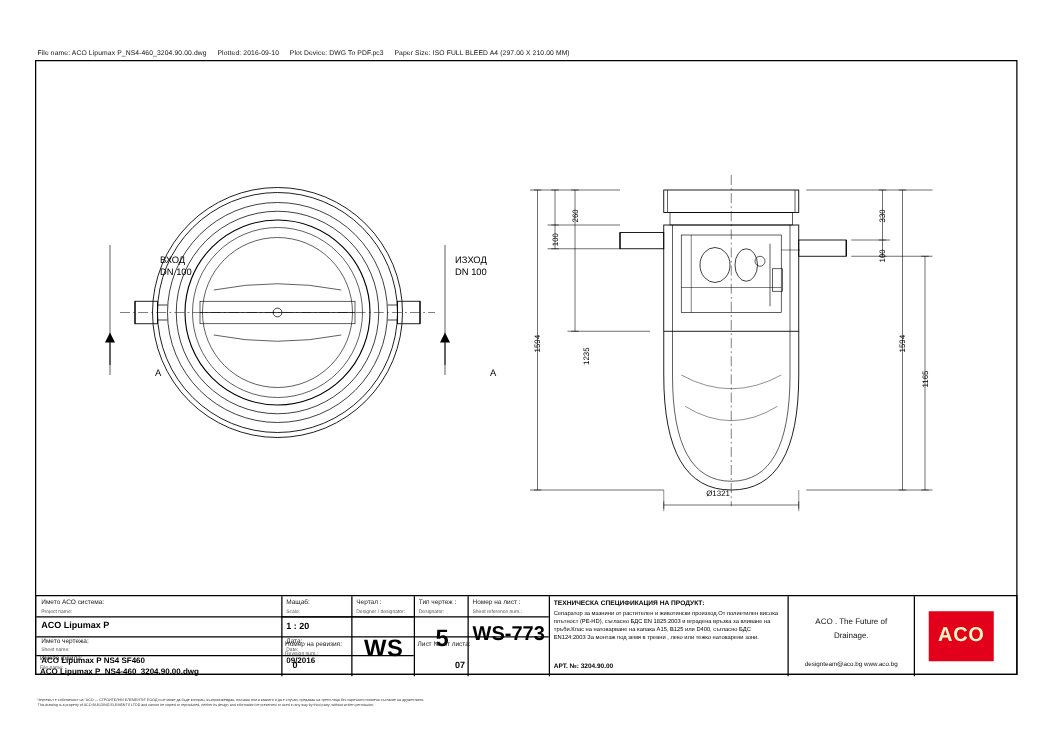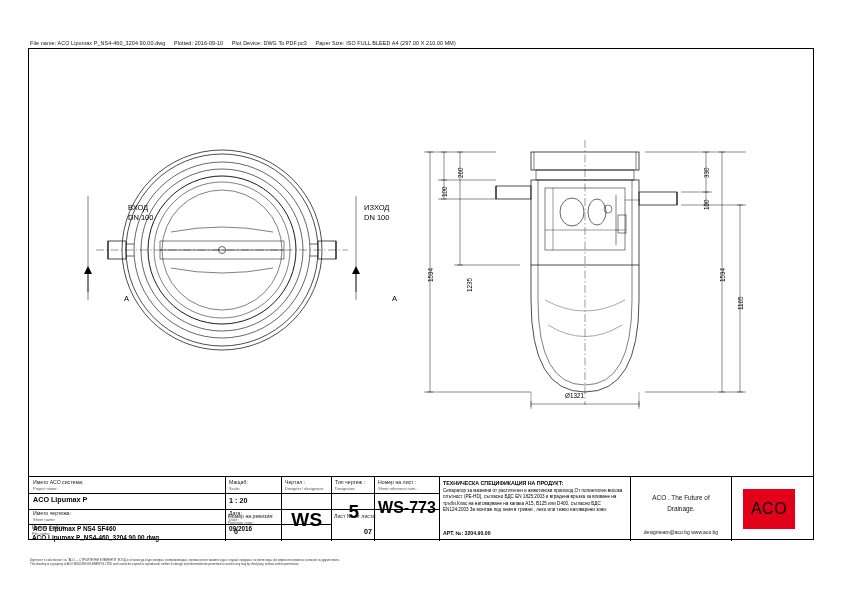--- a/index.html
+++ b/index.html
@@ -130,22 +130,22 @@
     color: #111;
   }
   .aco-mail {
     font-size: 5.0px;
     text-align: center;
     color: #111;
   }
   .aco-logo {
     position: absolute;
     background: #e2001a;
-    color: #000000;
-    font-weight: normal;
+    color: #fef9c3;
+    font-weight: bold;
     display: flex;
     align-items: center;
     justify-content: center;
     letter-spacing: 0.5px;
     text-align: right;
   }
 
   .footer-legal {
     position: absolute;
     left: 30px;

